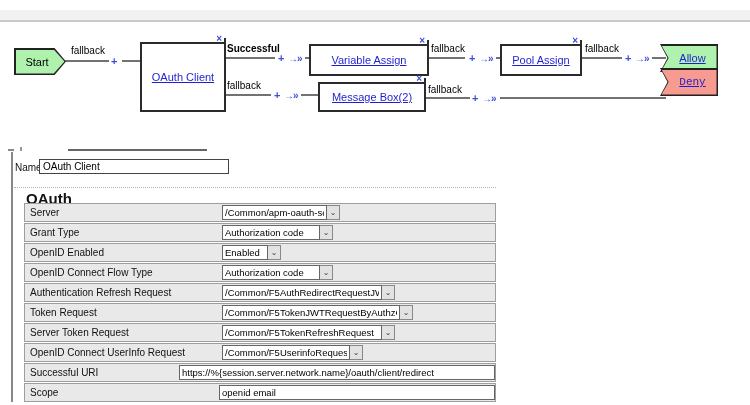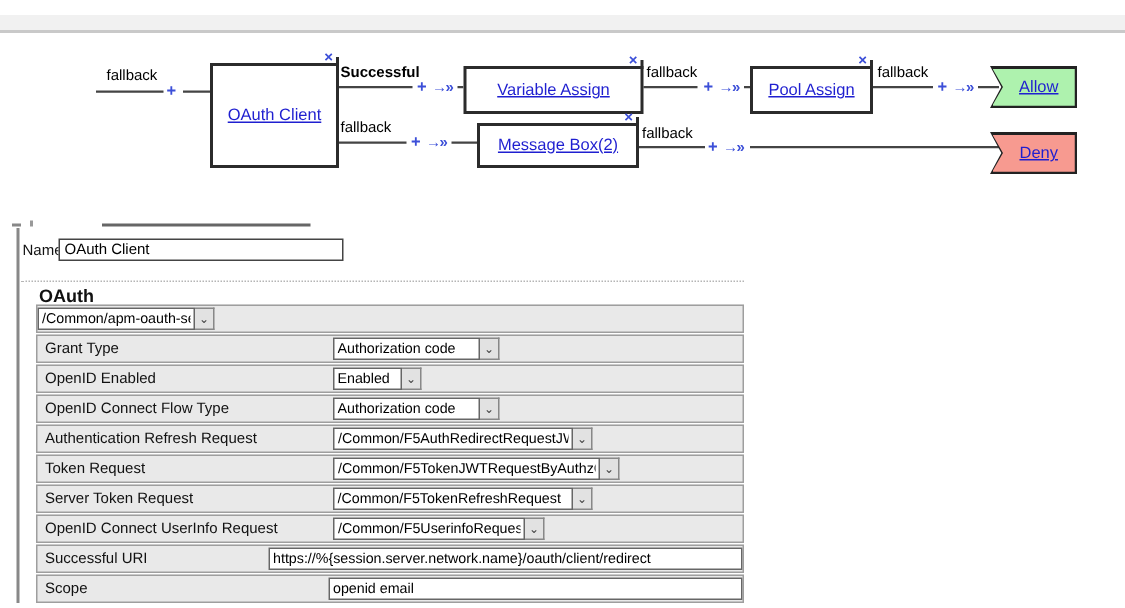--- a/index.html
+++ b/index.html
@@ -39,21 +39,21 @@
   
   .vline{left:11px;top:152px;width:2px;height:250px;background:#888;}
   .ctick{left:8px;top:149px;width:6px;height:2px;background:#888;}
   .ctick2{left:20px;top:147px;width:2px;height:4px;background:#999;}
   .hline{left:68px;top:149px;width:139px;height:2px;background:#666;}
   .name-label{left:15px;top:162px;font-size:10px;}
   .name-input{left:39px;top:159px;width:190px;height:15px;border:1px solid #444;background:#fff;
               font-size:10px;padding:0 3px;box-sizing:border-box;
               font-family:"Liberation Sans","DejaVu Sans",sans-serif;}
   .dotted{left:14px;top:187px;width:482px;border-top:1px dotted #b5b5b5;height:0;}
-  .section-title{left:26px;top:190px;font-size:12px;font-weight:bold;}
+  .section-title{left:26px;top:190px;font-size:15px;font-weight:bold;}
 
   .ptable{left:24px;top:203px;width:472px;}
   .prow{height:19px;margin-bottom:1px;background:#e9e9e9;border:1px solid #9e9e9e;
         box-sizing:border-box;display:flex;align-items:center;}
   .plabel{width:192px;padding-left:5px;font-size:10px;color:#111;white-space:nowrap;overflow:hidden;}
   .pvalue{display:flex;align-items:center;}
   .pinput{height:15px;border:1px solid #666;background:#fff;font-size:9.5px;padding:0 2px;
           box-sizing:border-box;color:#000;
           font-family:"Liberation Sans","DejaVu Sans",sans-serif;}
   .combo-btn{width:13px;height:15px;background:#e2e2e2;border:1px solid #888;border-left:none;
@@ -70,20 +70,23 @@
     <g stroke="#444" stroke-width="1.5" fill="none">
       <path d="M64 61 H109 M122 61 H140"></path>
       <path d="M222 58 H275 M305 58 H309"></path>
       <path d="M222 95 H271 M301 95 H318"></path>
       <path d="M425 58 H465 M496 58 H500"></path>
       <path d="M578 58 H622 M652 58 H666"></path>
       <path d="M422 98 H470 M500 98 H666"></path>
     </g>
   </svg>
 
+  <div class="start-outer">
+    <div class="start-inner">Start</div>
+  </div>
 
   <span class="branch-label" style="left:71px;top:45px;">fallback</span>
   <span class="plus" style="left:111px;top:56px;">+</span>
 
   <div class="node-box" style="left:140px;top:42px;width:82px;height:66px;">
     <span class="vpe-link">OAuth Client</span>
     <span class="close-x">×</span>
   </div>
 
   <span class="branch-label" style="left:227px;top:43px;font-weight:bold;">Successful</span>
@@ -119,41 +122,42 @@
 
   <span class="branch-label" style="left:428px;top:84px;">fallback</span>
   <span class="plus" style="left:472px;top:93px;">+</span>
   <span class="arrowg" style="left:482px;top:94px;">→»</span>
 
   <div class="term-outer term-allow" style="left:660px;top:44px;">
     <div class="term-inner">
       <span class="vpe-link">Allow</span>
     </div>
   </div>
-  <div class="term-outer term-deny" style="left:660px;top:88px;">
+  <div class="term-outer term-deny" style="left:660px;top:68px;font-family:Liberation Mono, monospace;">
     <div class="term-inner">
       <span class="vpe-link">Deny</span>
     </div>
   </div>
 </div>
 
 <div class="abs vline"></div>
 <div class="abs ctick"></div>
 <div class="abs ctick2"></div>
 <div class="abs hline"></div>
 
 <span class="abs name-label">Name:</span>
 <input class="abs name-input" value="OAuth Client" style="">
 
 <div class="abs dotted"></div>
 <div class="abs section-title">OAuth</div>
 
 <div class="abs ptable">
 
   <div class="prow">
+    <div class="plabel">Server</div>
     <div class="pvalue">
       <input class="pinput" style="width: 105px;" value="/Common/apm-oauth-server">
       <span class="combo-btn">⌄</span>
     </div>
   </div>
 
   <div class="prow">
     <div class="plabel">Grant Type</div>
     <div class="pvalue">
       <input class="pinput" style="width: 98px;" value="Authorization code">

